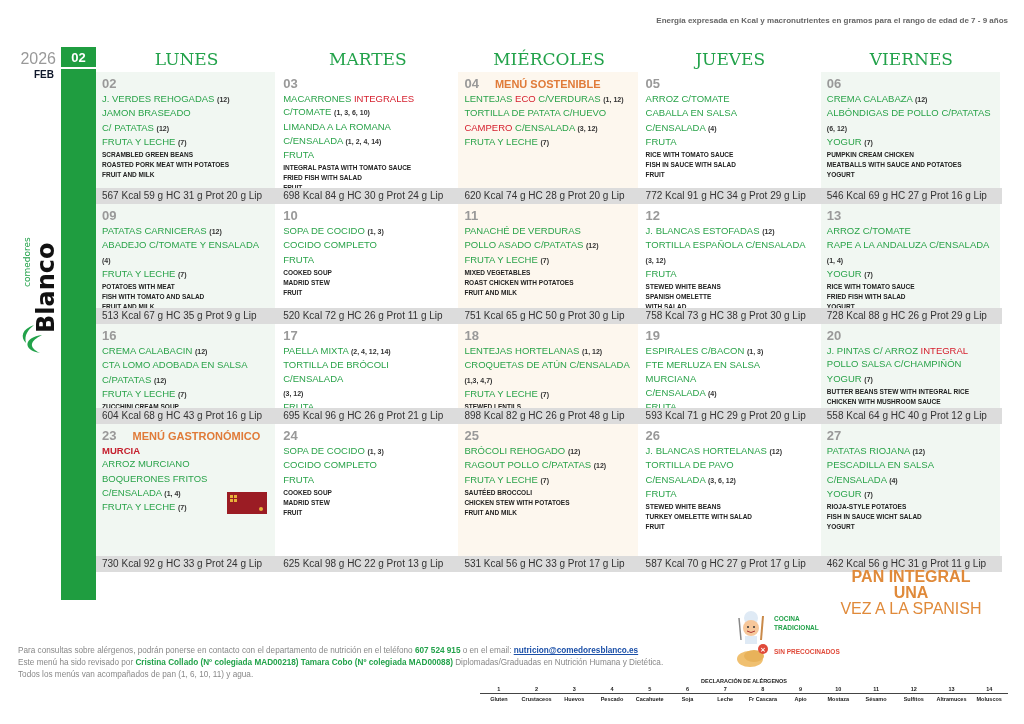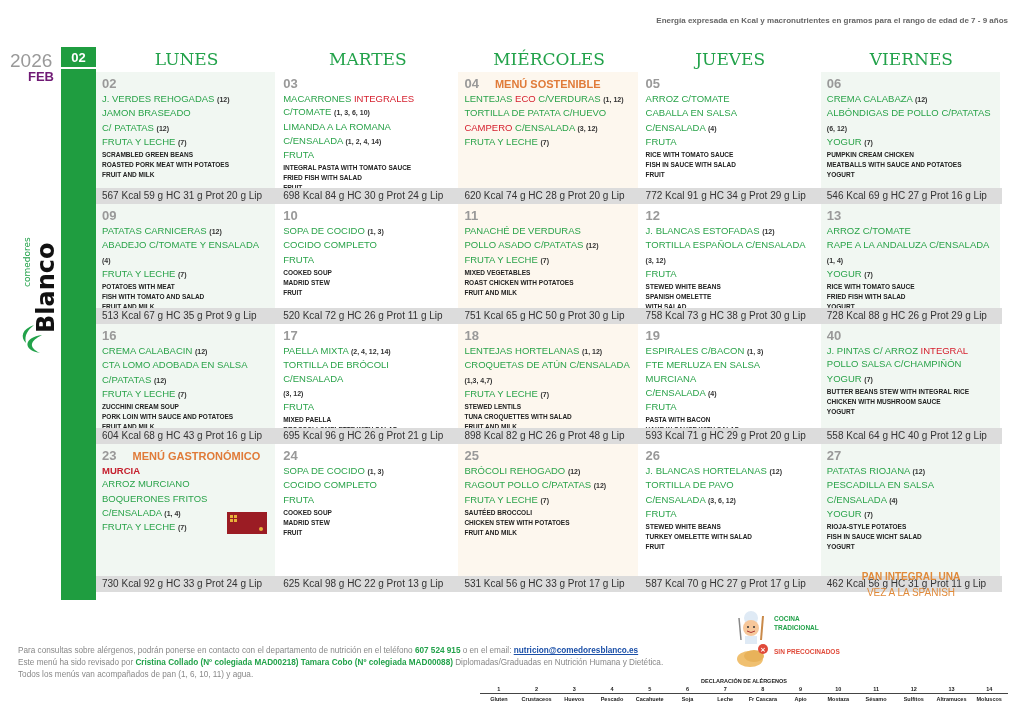--- a/index.html
+++ b/index.html
@@ -1,54 +1,54 @@
 <!DOCTYPE html>
 <html><head>
 <meta charset="utf-8">
 <style>
   * { box-sizing: border-box; margin: 0; padding: 0; }
   html, body { width: 1024px; height: 724px; background: #ffffff; overflow: hidden; }
   body { position: relative; font-family: "Liberation Sans", sans-serif; }
 
   .subtitle { position: absolute; top: 16px; right: 16px; font-size: 8px; color: #666; font-weight: bold; }
 
-  .year { position: absolute; left: 10px; top: 50px; width: 36px; font-size: 19px; color: #999; }
-  .month { position: absolute; left: 18px; top: 69px; width: 36px; text-align: right; font-size: 13px; font-weight: bold; color: #701a75; }
+  .year { position: absolute; left: 20px; top: 50px; width: 36px; text-align: right; font-size: 16px; color: #999; }
+  .month { position: absolute; left: 18px; top: 69px; width: 36px; text-align: right; font-size: 10px; font-weight: bold; color: #0f172a; }
 
   .green-bar { position: absolute; left: 61px; top: 47px; width: 35px; height: 553px; background: #1f9d40; }
   .week-num { position: absolute; left: 61px; top: 47px; width: 35px; height: 22px; color: #fff; font-weight: bold; font-size: 13px; text-align: center; line-height: 22px; border-bottom: 2px solid #fff; }
 
   .logo { position: absolute; left: 14px; top: 215px; width: 46px; height: 140px; }
 
   .day-headers { position: absolute; left: 96px; top: 47px; width: 906px; height: 25px; display: flex; }
   .day-header { flex: 1; text-align: center; font-family: "DejaVu Serif", serif; font-weight: normal; font-size: 17px; color: #22a24a; line-height: 25px; }
 
   .grid { position: absolute; left: 96px; top: 72px; width: 906px; }
   .week { display: flex; height: 125px; position: relative; }
   .week:nth-child(1) { height: 132px; }
   .week:nth-child(2) { height: 120px; }
-  .week:nth-child(3) { height: 120px; }
+  .week:nth-child(3) { height: 100px; }
   .week:nth-child(4) { height: 148px; }
 
   .cell { flex: 1; position: relative; padding: 2px 6px; background: #f1f7f2; border-right: 2px solid #fff; overflow: hidden; }
   .cell.white { background: #ffffff; }
   .cell.cream { background: #fdf7ee; }
   .cell .daynum { font-size: 13px; color: #999; font-weight: bold; line-height: 15px; }
   .cell .tag { font-size: 11px; color: #e07b39; font-weight: bold; margin-left: 16px; }
   .dish { font-size: 9.5px; color: #2aa34a; line-height: 13.3px; }
   .dish .al { font-size: 7px; color: #333; font-weight: bold; }
   .dish .red { color: #d5202e; }
   .dish.region { color: #c5202e; font-weight: bold; }
   .eng { font-size: 6.5px; color: #222; font-weight: bold; line-height: 10px; }
   .eng-wrap { margin-top: 1px; }
 
   .kcal-bar { position: absolute; left: 0; bottom: 0; width: 100%; height: 16px; background: #dcdcdc; display: flex; }
   .kcal { flex: 1; font-size: 10px; color: #333; line-height: 16px; padding-left: 6px; }
 
-  .pan-note { position: absolute; left: 836px; top: 569px; width: 150px; text-align: center; color: #e08a3a; font-size: 10px; line-height: 16px; }
+  .pan-note { position: absolute; left: 836px; top: 569px; width: 150px; text-align: center; color: #e08a3a; font-size: 16px; line-height: 16px; }
   .pan-note .l1 { font-weight: bold; }
 
   .badge { position: absolute; left: 738px; font-size: 6.5px; font-weight: bold; line-height: 9px; }
   .badge.cocina { top: 610px; color: #22a24a; }
   .badge.sin { top: 643px; color: #e04a3a; }
   .badge .ic { position: absolute; left: -2px; }
   .badge .lbl { position: absolute; left: 36px; top: 4px; width: 70px; }
 
   .footer { position: absolute; left: 18px; top: 645px; font-size: 8.2px; color: #888; line-height: 12px; }
   .footer .g { color: #22a24a; font-weight: bold; }
@@ -266,21 +266,21 @@
         <div class="dish"><span>FTE MERLUZA EN SALSA MURCIANA</span> <span class="al"></span></div>
         <div class="dish"><span>C/ENSALADA</span> <span class="al">(4)</span></div>
         <div class="dish"><span>FRUTA</span> <span class="al"></span></div>
         <div class="eng-wrap">
           <div class="eng">PASTA WITH BACON</div>
           <div class="eng">HAKE IN SAUCE WITH SALAD</div>
           <div class="eng">FRUIT</div>
         </div>
       </div>
       <div class="cell ">
-        <div><span class="daynum">40</span></div>
+        <div><span class="daynum">20</span></div>
         <div class="dish"><span>J. PINTAS C/ ARROZ</span> <span class="red">INTEGRAL</span></div>
         <div class="dish"><span>POLLO SALSA C/CHAMPIÑÓN</span> <span class="al"></span></div>
         <div class="dish"><span>YOGUR</span> <span class="al">(7)</span></div>
         <div class="eng-wrap">
           <div class="eng">BUTTER BEANS STEW WITH INTEGRAL RICE</div>
           <div class="eng">CHICKEN WITH MUSHROOM SAUCE</div>
           <div class="eng">YOGURT</div>
         </div>
       </div>
       <div class="kcal-bar">

